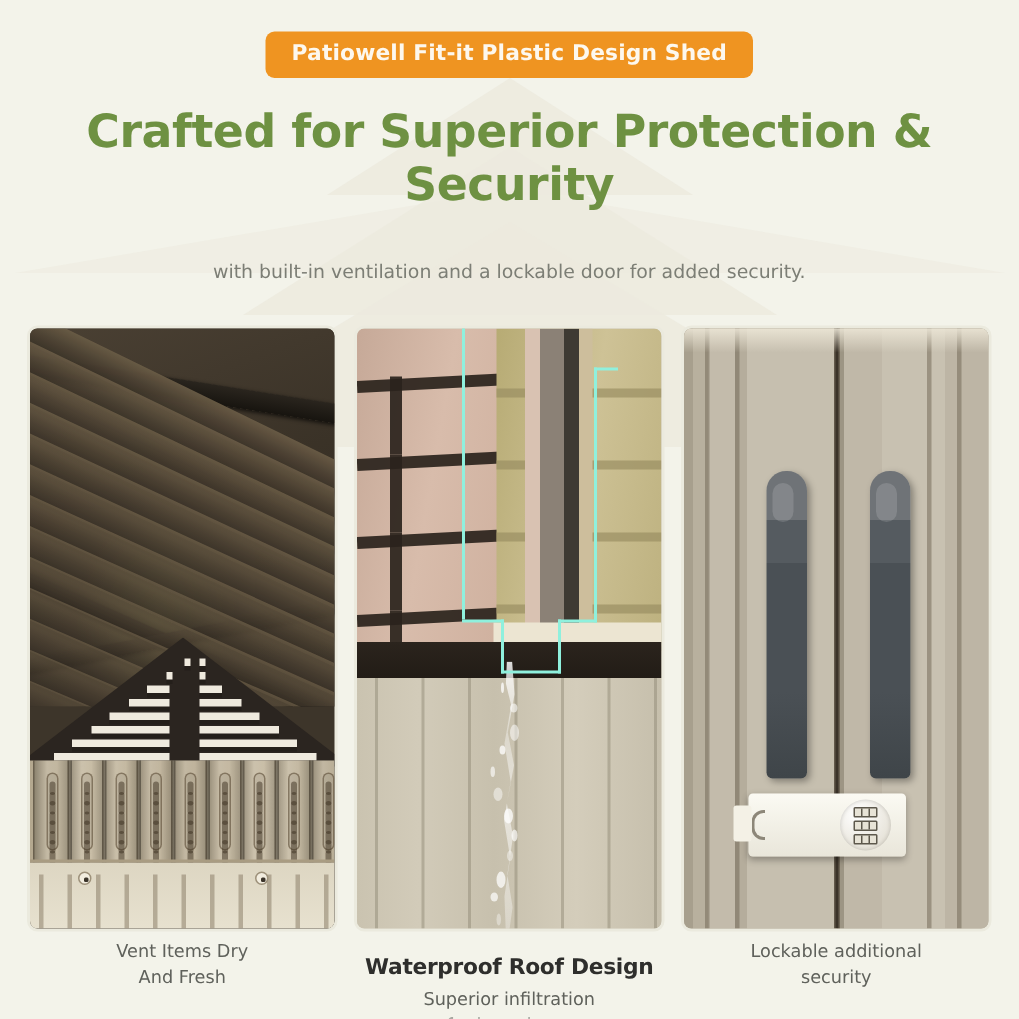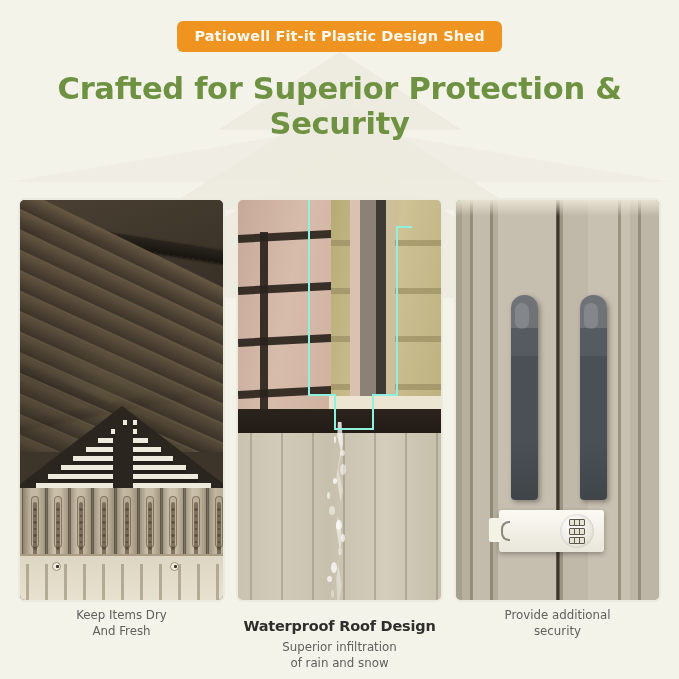--- a/index.html
+++ b/index.html
@@ -309,20 +309,21 @@
 </div>
 
 <div class="badge-row">
   <span class="badge">Patiowell Fit-it Plastic Design Shed</span>
 </div>
 
 <h1 class="headline">Crafted for Superior Protection &amp; Security</h1>
 
 <div class="subhead">
   <br>
+  <span>with built-in ventilation and a lockable door for added security.</span>
 </div>
 
 <div class="cards">
 
   <div class="card">
     <div class="photo p1">
       <div class="inner" id="p1inner">
         <div class="roofzone">
           <div class="glow"></div>
           <div class="beam beamA"></div>
@@ -475,21 +476,21 @@
             <div class="skirtrib" style="left: 139px;"></div>
             <div class="skirtrib" style="left: 158px;"></div>
             <div class="skirtrib" style="left: 177px;"></div>
             <div class="skirtrib" style="left: 196px;"></div>
             <div class="screw" style="left: 32px;"></div>
             <div class="screw" style="left: 150px;"></div>
           </div>
       </div>
     </div>
     <div class="cap-sub">
-      <span>Keep Items Dry</span><br>
+      <span>Vent Items Dry</span><br>
       <span>And Fresh</span>
     </div>
   </div>
 
   <div class="card">
     <div class="photo p2">
       <div class="inner">
         <div class="topzone">
           <div class="shingleL" id="p2sl">
               <div class="grout" style="left: 0px; width: 112px; top: 32px; transform: rotate(-3deg);"></div>
@@ -584,18 +585,18 @@
                 <i></i>
                 <i></i>
                 <i></i>
               </div>
           </div>
         </div>
         <div class="topgrad"></div>
       </div>
     </div>
     <div class="cap-sub">
-      <span>Provide additional</span><br>
+      <span>Lockable additional</span><br>
       <span>security</span>
     </div>
   </div>
 
 </div>
 
 </body></html>

